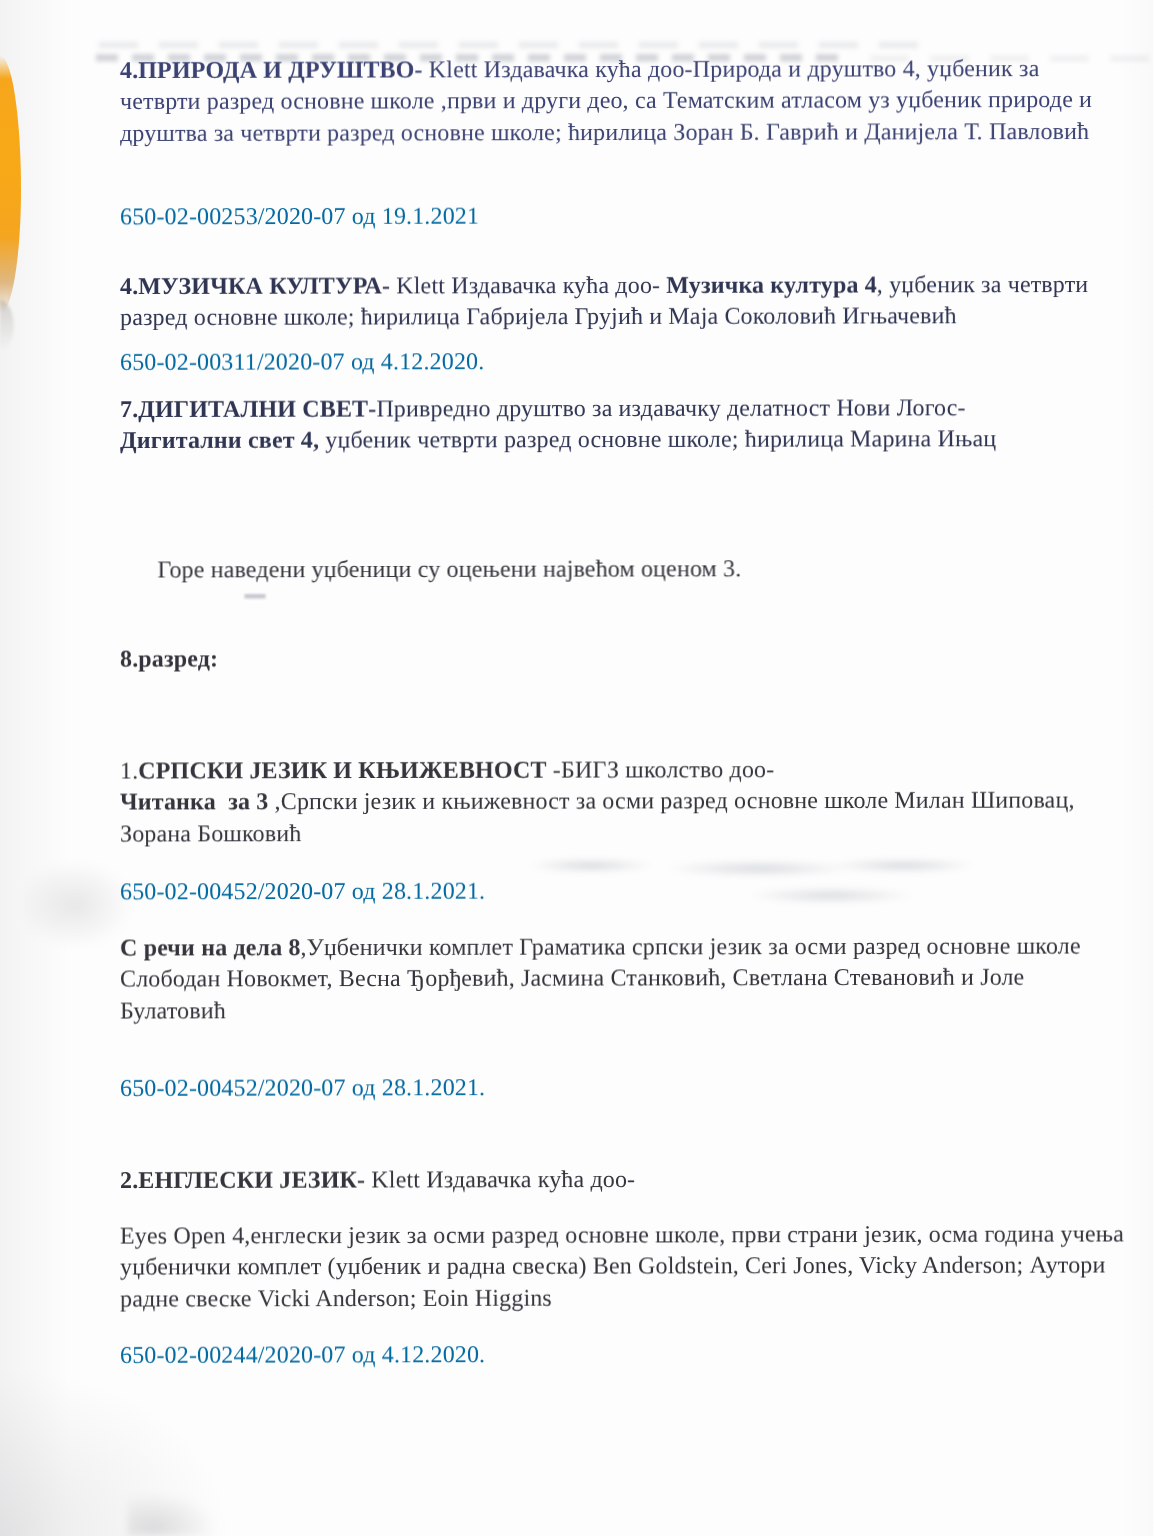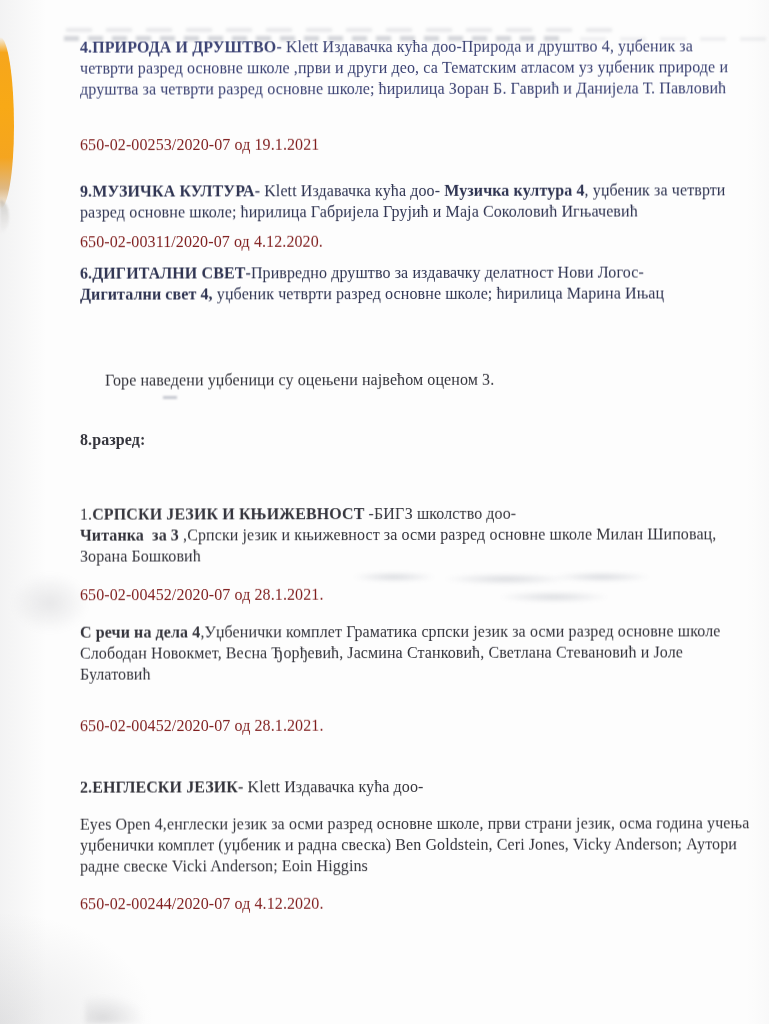--- a/index.html
+++ b/index.html
@@ -18,21 +18,21 @@
   }
   .blk{
     position:absolute;font-size:16px;line-height:21px;color:#34343c;
     white-space:pre-wrap;letter-spacing:0.1px;
     filter:blur(0.28px);
     transform:rotate(-0.12deg);
   }
   .blk b{font-weight:bold;text-align:center;}
   .navy{color:#3b4273;}
   .ink2{color:#2f3452;}
-  .num{color:#7f1d1d;}
+  .num{color:#0369a1;}
   .bold{font-weight:bold;}
   
   .folder-edge{
     position:absolute;left:0;top:37px;width:14px;height:172px;
     background:linear-gradient(to bottom,
       rgba(246,167,29,0) 0%, #f6a61c 9%, #f8a916 40%, #f5a51f 70%,
       rgba(216,164,92,0.75) 88%, rgba(170,158,140,0) 100%);
     border-radius:0 100% 100% 0 / 0 52% 48% 0;
   }
   .folder-edge-tail{
@@ -81,35 +81,35 @@
   <div class="ghost ghost-row" style="top:36px;left:64px;width:500px"></div>
   <div class="ghost ghost-row2" style="top:37px;left:580px;width:330px;opacity:0.12"></div>
   <div class="ghost ghost-dash" style="top:396px;left:163px"></div>
   <div class="ghost ghost-blob" style="top:565px;left:330px;width:320px;height:40px"></div>
   <div class="ghost ghost-soft" style="top:572px;left:10px;width:80px;height:62px"></div>
   <div class="ghost corner-smudge" style="bottom:0;left:85px;width:60px;height:30px"></div>
 
   <div class="blk navy" style="top:36px;left:80px;width:656px"><b>4.ПРИРОДА И ДРУШТВО-</b><span> Klett Издавачка кућа доо-Природа и друштво 4, уџбеник за четврти разред основне школе ,први и други део, са Тематским атласом уз уџбеник природе и друштва за четврти разред основне школе; ћирилица Зоран Б. Гаврић и Данијела Т. Павловић</span></div>
   <div class="blk num" style="top:134px;left:80px">650-02-00253/2020-07 од 19.1.2021</div>
 
-  <div class="blk ink2" style="top:180px;left:80px;width:656px"><b>9.МУЗИЧКА КУЛТУРА-</b><span> Klett Издавачка кућа доо- </span><b>Музичка култура 4</b><span>, уџбеник за четврти разред основне школе; ћирилица Габријела Грујић и Маја Соколовић Игњачевић</span></div>
+  <div class="blk ink2" style="top:180px;left:80px;width:656px"><b>4.МУЗИЧКА КУЛТУРА-</b><span> Klett Издавачка кућа доо- </span><b>Музичка култура 4</b><span>, уџбеник за четврти разред основне школе; ћирилица Габријела Грујић и Маја Соколовић Игњачевић</span></div>
   <div class="blk num" style="top:231px;left:80px">650-02-00311/2020-07 од 4.12.2020.</div>
 
-  <div class="blk ink2" style="top:262px;left:80px;width:670px"><b>6.ДИГИТАЛНИ СВЕТ-</b><span>Привредно друштво за издавачку делатност Нови Логос-
+  <div class="blk ink2" style="top:262px;left:80px;width:670px"><b>7.ДИГИТАЛНИ СВЕТ-</b><span>Привредно друштво за издавачку делатност Нови Логос-
 </span><b>Дигитални свет 4,</b><span> уџбеник четврти разред основне школе; ћирилица Марина Ињац</span></div>
 
   <div class="blk" style="top:369px;left:105px;width:620px">Горе наведени уџбеници су оцењени највећом оценом 3.</div>
 
   <div class="blk bold" style="top:429px;left:80px">8.разред:</div>
 
 
   <div class="blk" style="top:503px;left:80px;width:656px"><span>1.</span><b>СРПСКИ ЈЕЗИК И КЊИЖЕВНОСТ </b><span>-БИГЗ школство доо-
 </span><b>Читанка  за 3 </b><span>,Српски језик и књижевност за осми разред основне школе Милан Шиповац, Зорана Бошковић</span></div>
   <div class="blk num" style="top:584px;left:80px">650-02-00452/2020-07 од 28.1.2021.</div>
 
-  <div class="blk" style="top:621px;left:80px;width:668px"><b>С речи на дела 4</b><span>,Уџбенички комплет Граматика српски језик за осми разред основне школе Слободан Новокмет, Весна Ђорђевић, Јасмина Станковић, Светлана Стевановић и Јоле Булатовић</span></div>
+  <div class="blk" style="top:621px;left:80px;width:668px"><b>С речи на дела 8</b><span>,Уџбенички комплет Граматика српски језик за осми разред основне школе Слободан Новокмет, Весна Ђорђевић, Јасмина Станковић, Светлана Стевановић и Јоле Булатовић</span></div>
   <div class="blk num" style="top:715px;left:80px">650-02-00452/2020-07 од 28.1.2021.</div>
 
   <div class="blk" style="top:776px;left:80px;width:656px"><b>2.ЕНГЛЕСКИ ЈЕЗИК-</b><span> Klett Издавачка кућа доо-</span></div>
   <div class="blk" style="top:813px;left:80px;width:684px">Eyes Open 4,енглески језик за осми разред основне школе, први страни језик, осма година учења уџбенички комплет (уџбеник и радна свеска) Ben Goldstein, Ceri Jones, Vicky Anderson; Аутори радне свеске Vicki Anderson; Eoin Higgins</div>
   <div class="blk num" style="top:893px;left:80px">650-02-00244/2020-07 од 4.12.2020.</div>
 
 </div>
 
 </body></html>

